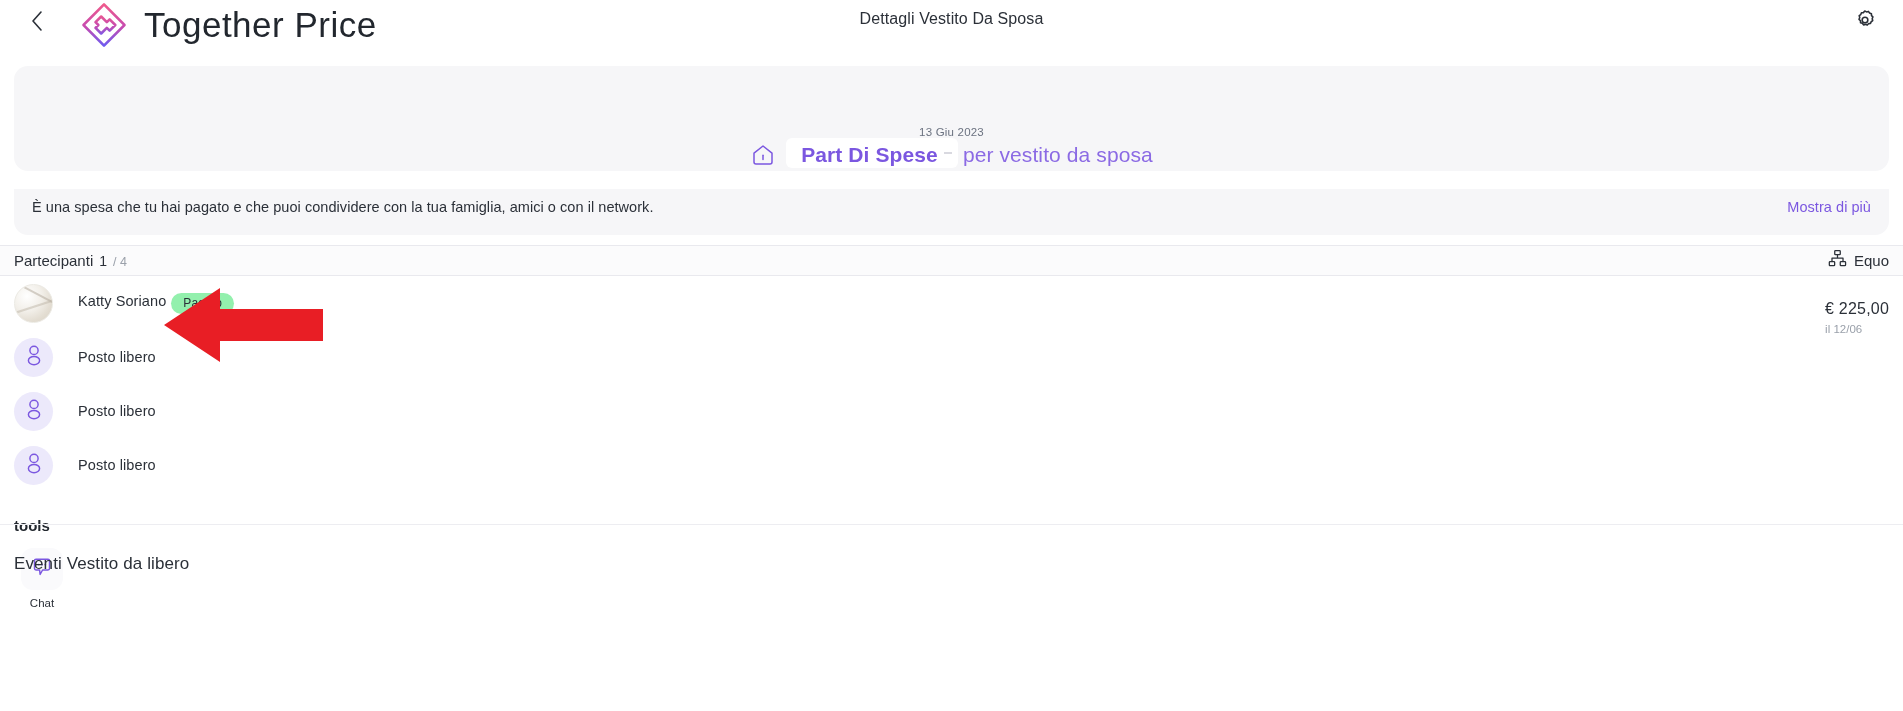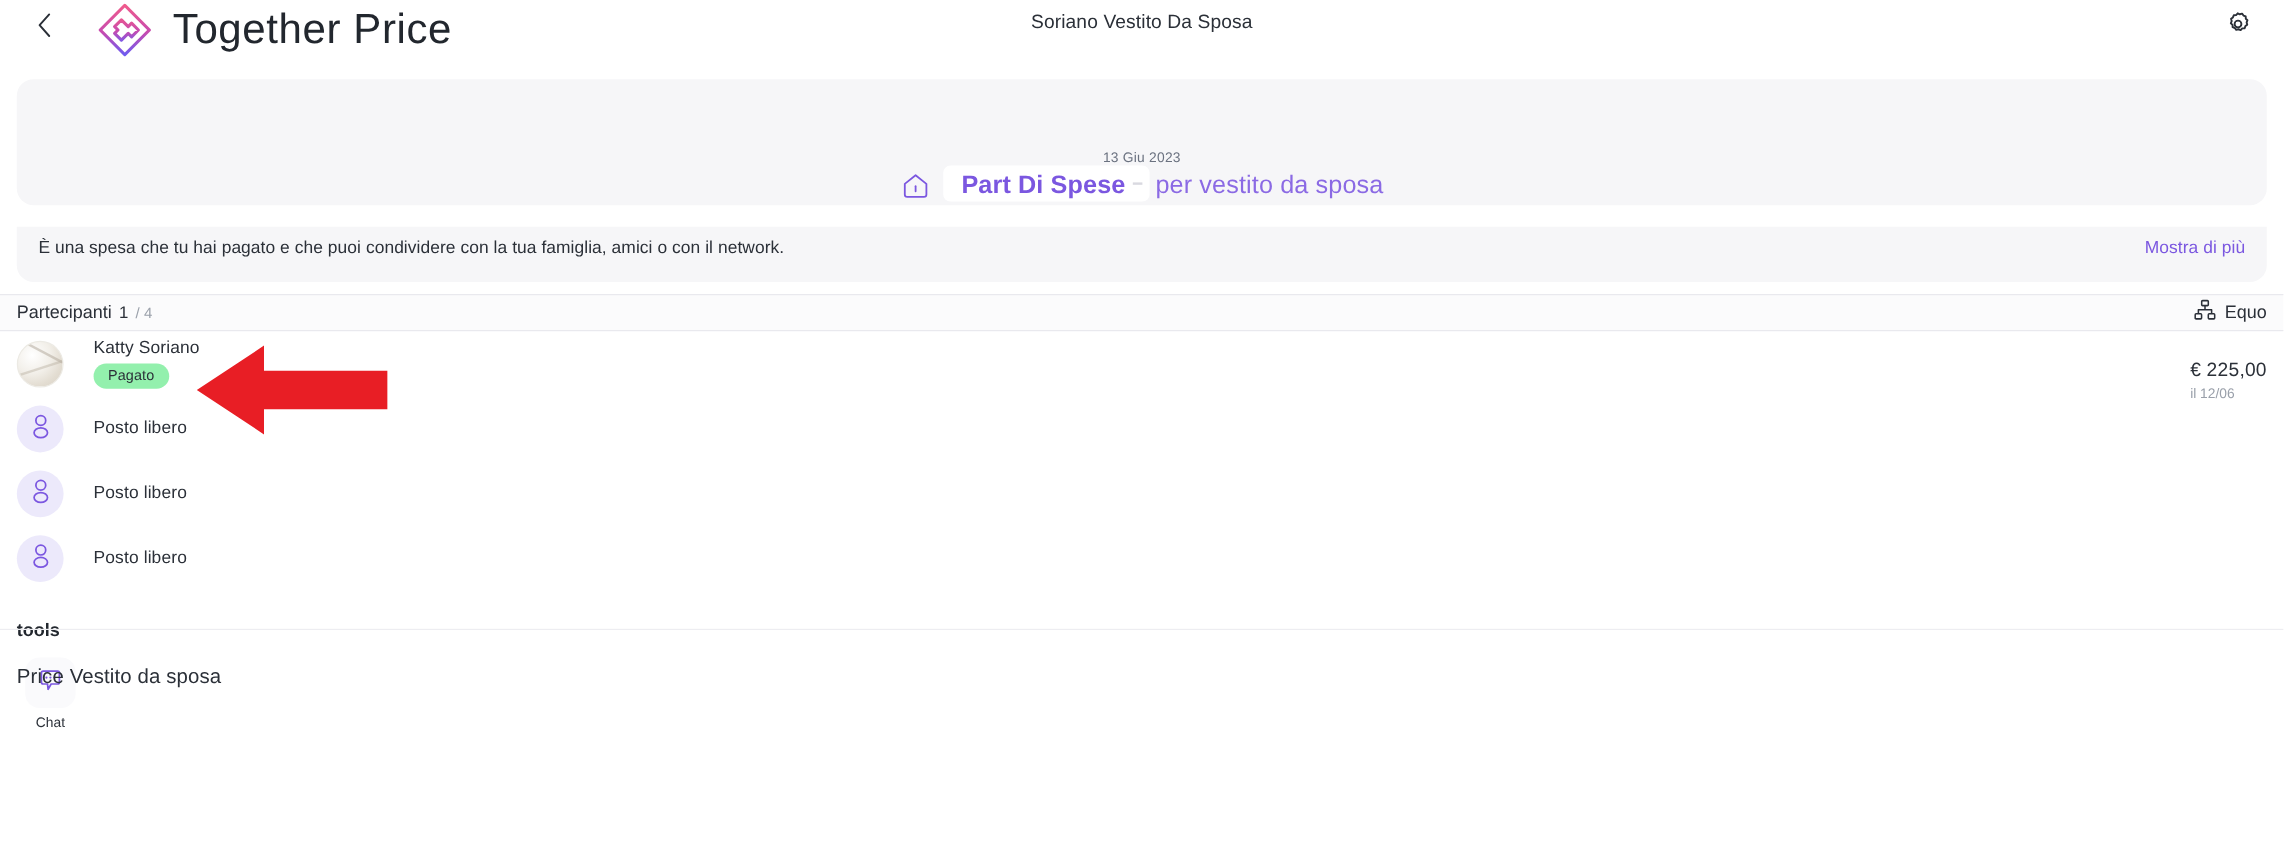--- a/index.html
+++ b/index.html
@@ -247,21 +247,21 @@
     border-radius: 50%;
     flex: 0 0 39px;
     background: #ece9fb;
     display: flex;
     align-items: center;
     justify-content: center;
   }
   .prow-main {
     margin-left: 25px;
     display: flex;
-    flex-direction: column;
+    flex-direction: row;
     gap: 5px;
   }
   .prow-name { font-size: 14.5px; color: #2b3038; letter-spacing: 0.1px; }
   .prow-name.free { font-size: 14.5px; color: #2b3038; }
   .badge {
     display: inline-block;
     background: #93f0ad;
     color: #2b3038;
     font-size: 12px;
     padding: 3px 12px 4px;
@@ -364,21 +364,21 @@
           </defs>
           <g transform="translate(26,23) rotate(45) translate(-15,-15)" fill="none" stroke="url(#tpg)" stroke-width="2.6" stroke-linejoin="round">
             <rect x="0.5" y="0.5" width="29" height="29"></rect>
             <path d="M7 11 L15 11 L15 7 L23 7 L23 15 L19 15 L19 23 L11 23 L11 19 L7 19 Z"></path>
           </g>
         </svg>
       </span>
       <span class="brand-name">Together Price</span>
     </div>
 
-    <div class="page-title">Soriano Vestito Da Sposa</div>
+    <div class="page-title">Dettagli Vestito Da Sposa</div>
 
     <div class="gear-btn">
       <span>
         <svg width="22" height="22" viewBox="0 0 24 24">
           <path fill="none" stroke="#2b3038" stroke-width="1.7" stroke-linejoin="round" d="M12 2.6 l1.9.9 2-.55 1.25 1.65 1.95.75 .1 2.07 1.5 1.4 -.75 1.94 .55 2.02 -1.65 1.25 -.75 1.95 -2.07 .1 -1.4 1.5 -1.94-.75 -2.02 .55 -1.25-1.65 -1.95-.75 -.1-2.07 -1.5-1.4 .75-1.94 -.55-2.02 1.65-1.25 .75-1.95 2.07-.1 Z" transform="translate(-0.5,-0.4) scale(1.02)"></path>
           <circle cx="12" cy="12" r="3.1" fill="none" stroke="#2b3038" stroke-width="1.7"></circle>
         </svg>
       </span>
     </div>
   </div>
@@ -496,21 +496,21 @@
             </svg>
           </span>
         </div>
         <div class="tool-label">Chat</div>
       </div>
     </div>
   </div>
 
   <div class="events-sep"></div>
   <div class="events-block">
-    <div class="events-title">Price Vestito da sposa</div>
+    <div class="events-title">Eventi Vestito da libero</div>
   </div>
 
   <div class="annot-arrow">
     <svg width="159" height="78" viewBox="0 0 159 78">
       <path d="M0 39 L56 2 L56 23 L159 23 L159 55 L56 55 L56 76 Z" fill="#e81e25"></path>
     </svg>
   </div>
 
 </div>
 

